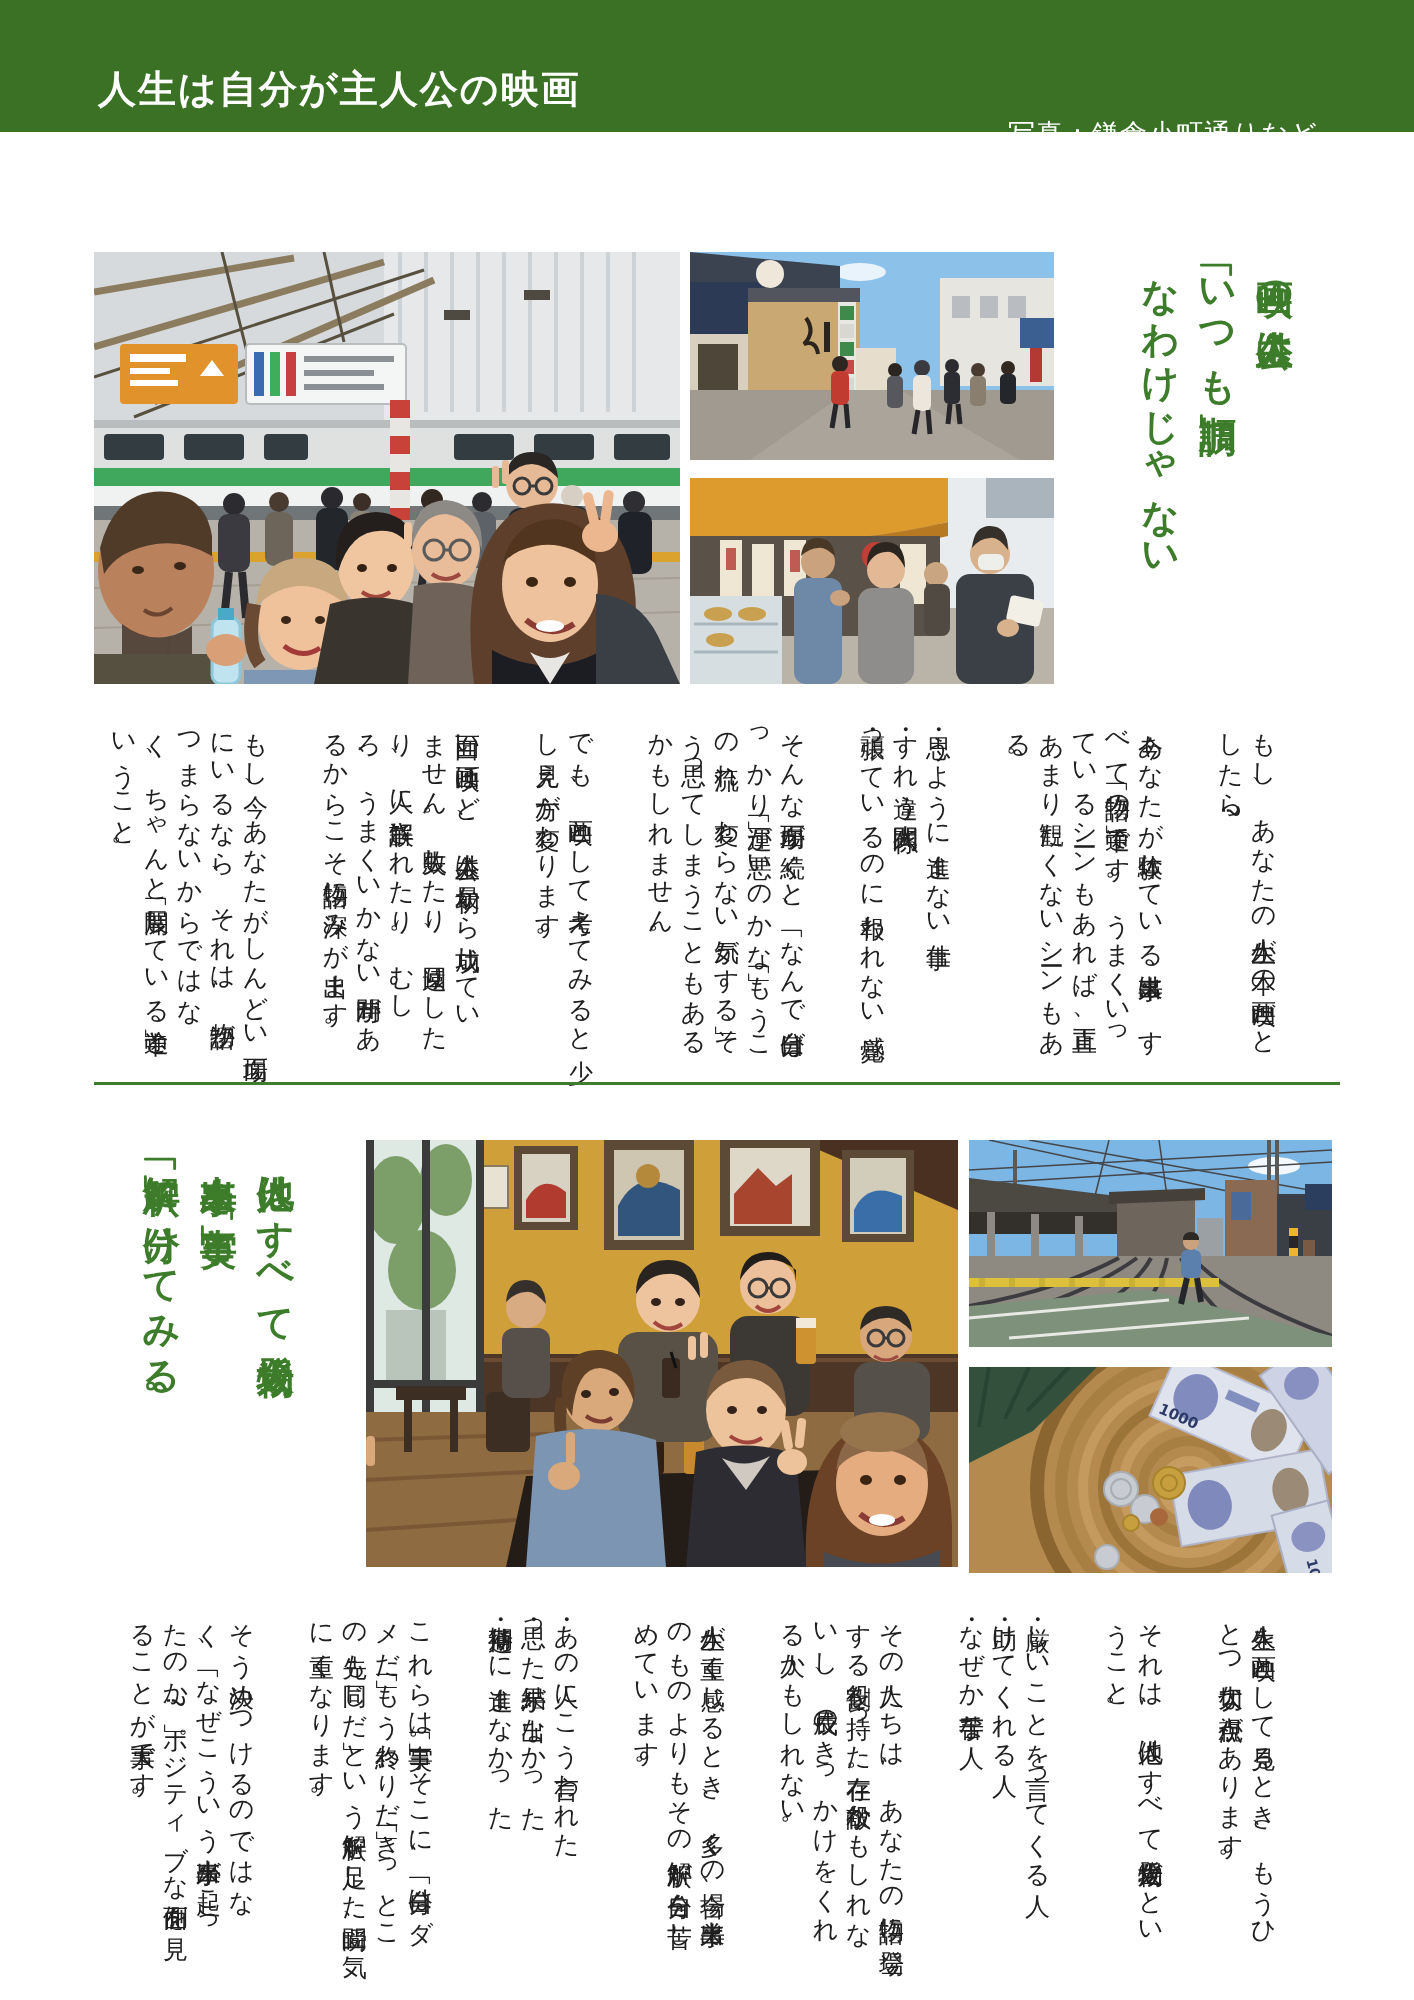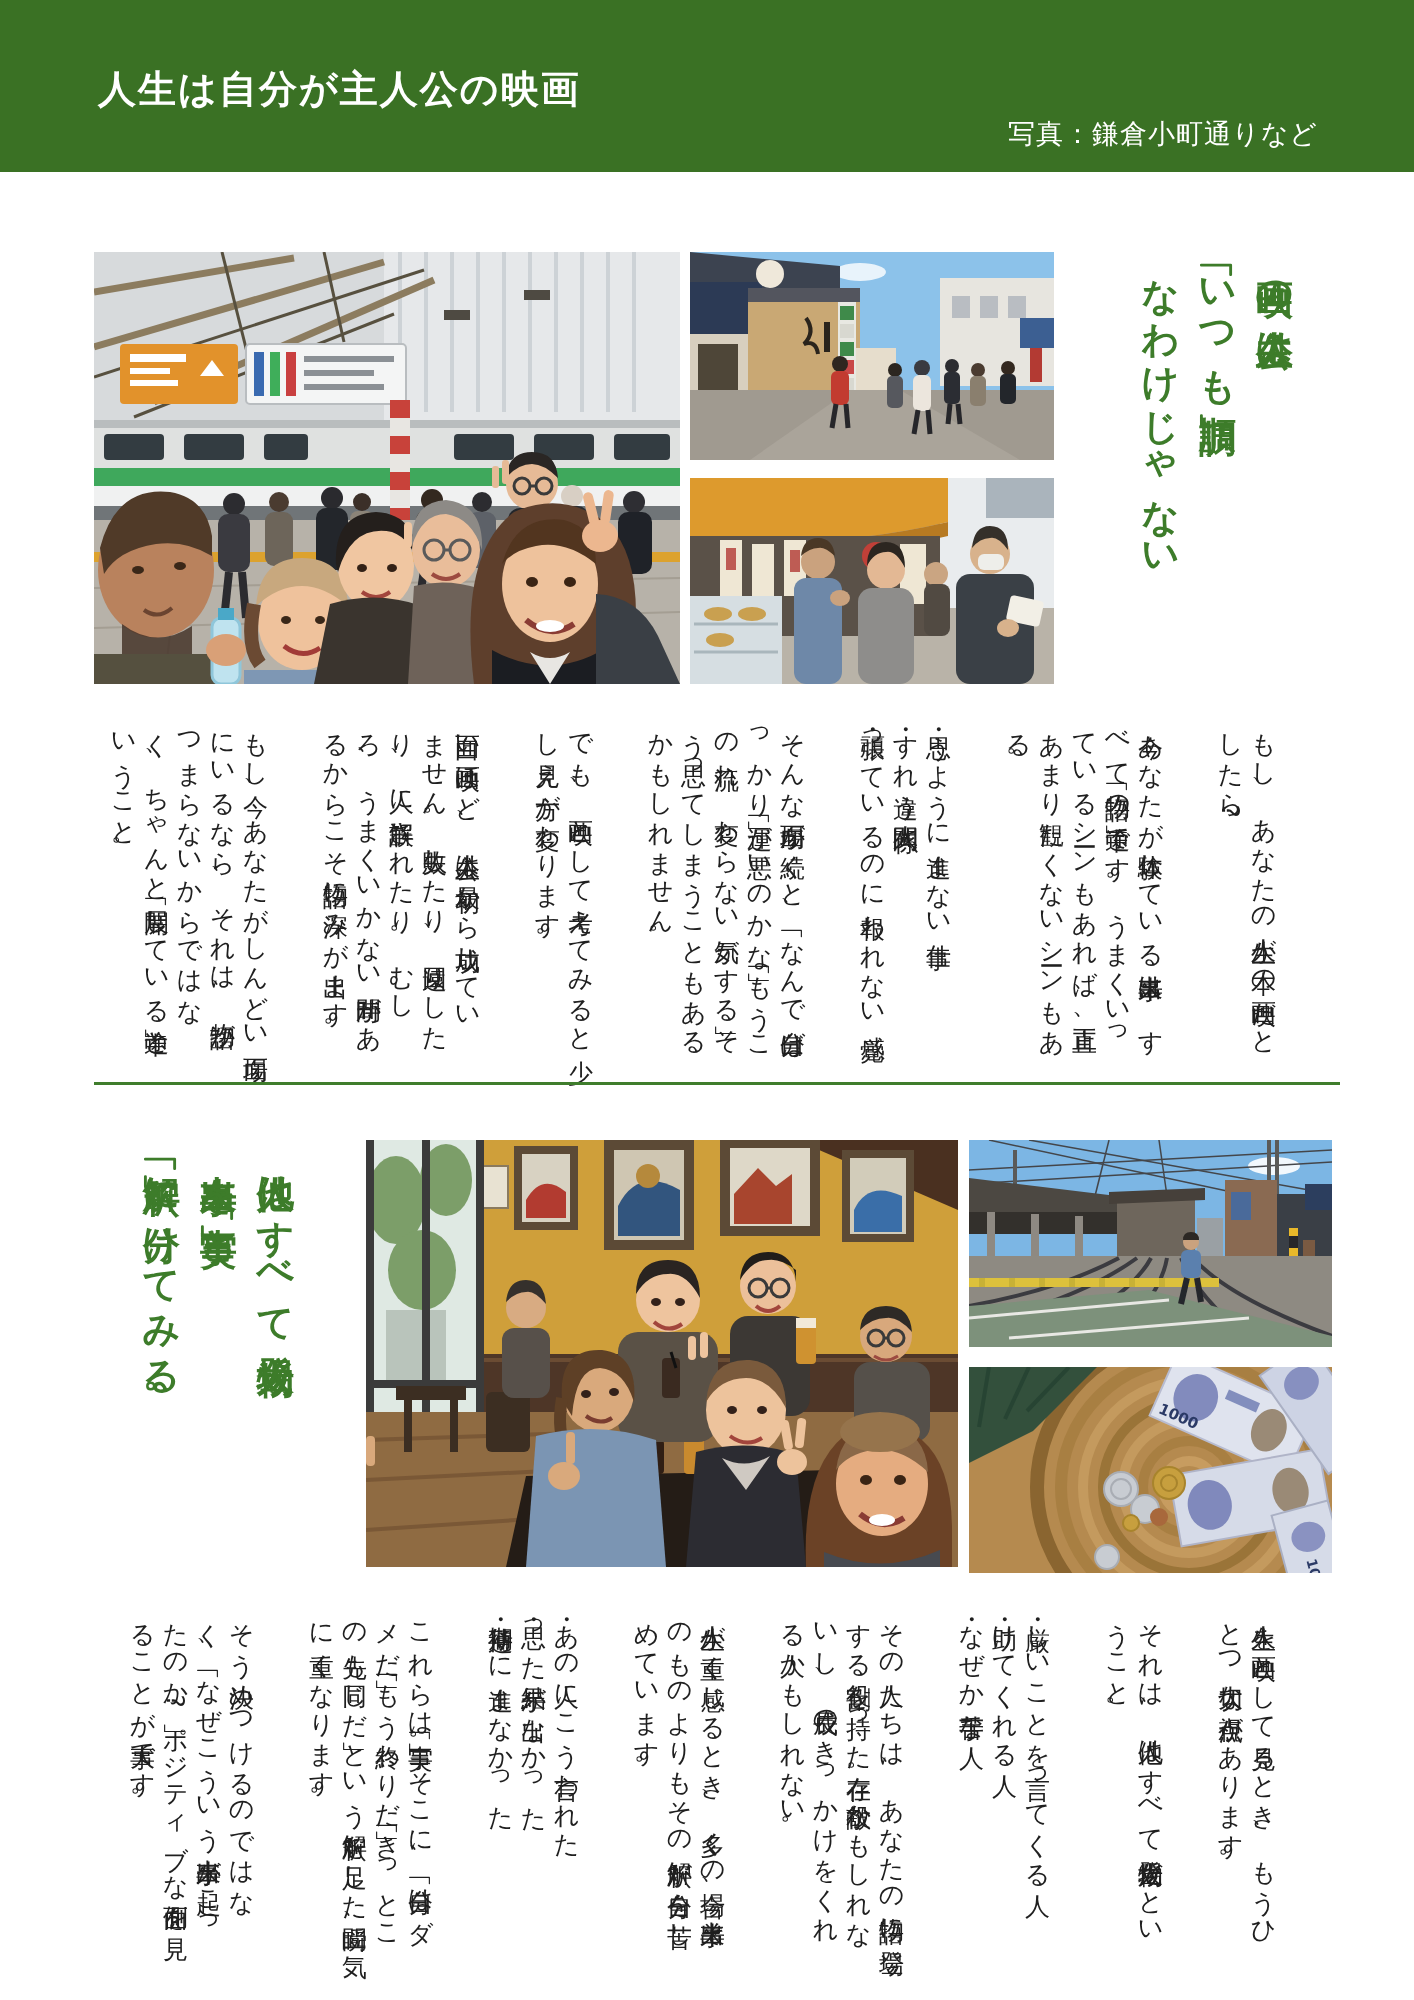--- a/index.html
+++ b/index.html
@@ -1,18 +1,18 @@
 <!DOCTYPE html>
 <html><head>
 <meta charset="utf-8">
 <style>
   *{margin:0;padding:0;box-sizing:border-box}
   body{background:#ffffff;font-family:"DejaVu Sans","Liberation Sans",sans-serif;}
   .page{position:relative;width:1414px;height:2000px;background:#fff;overflow:hidden;}
-  .band{position:absolute;left:0;top:0;width:1414px;height:172px;background:#3a7124;}
+  .band{position:absolute;left:0;top:0;width:1414px;height:132px;background:#3a7124;}
   .band h1{position:absolute;left:98px;top:64px;font-size:38px;font-weight:bold;color:#fff;letter-spacing:2px;}
   .credit{position:absolute;right:96px;top:116px;font-size:27px;color:#fff;letter-spacing:1px;}
   figure{position:absolute;overflow:hidden;background:#eee;}
   figure svg{display:block;width:100%;height:100%;}
   .vh{position:absolute;writing-mode:vertical-rl;text-orientation:mixed;color:#3d7c2a;
       font-weight:bold;font-size:37px;line-height:57px;letter-spacing:2px;}
   .vh span{display:block;}
   .vt{position:absolute;writing-mode:vertical-rl;text-orientation:mixed;font-size:25px;
       line-height:33px;color:#1f1f1f;letter-spacing:1px;white-space:pre-line;}
   .vt p{margin:0;margin-block-end:14px;}

